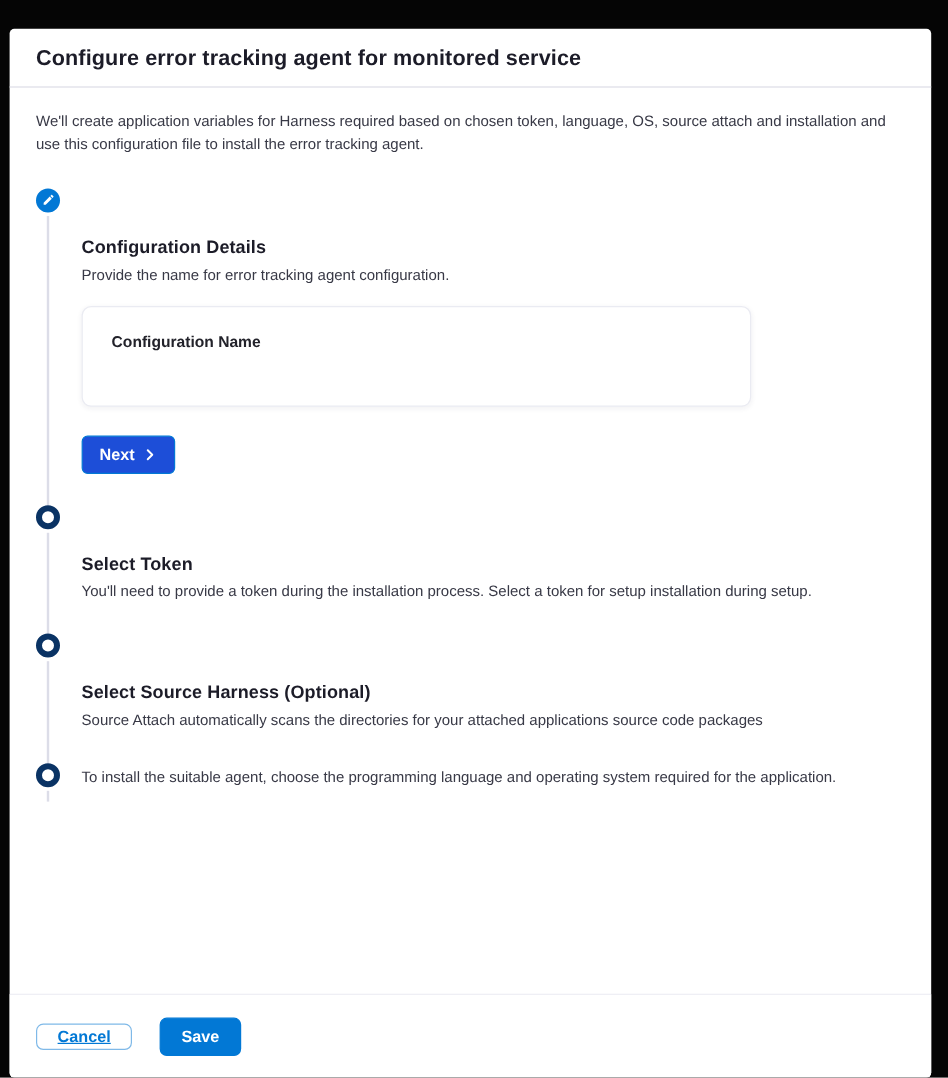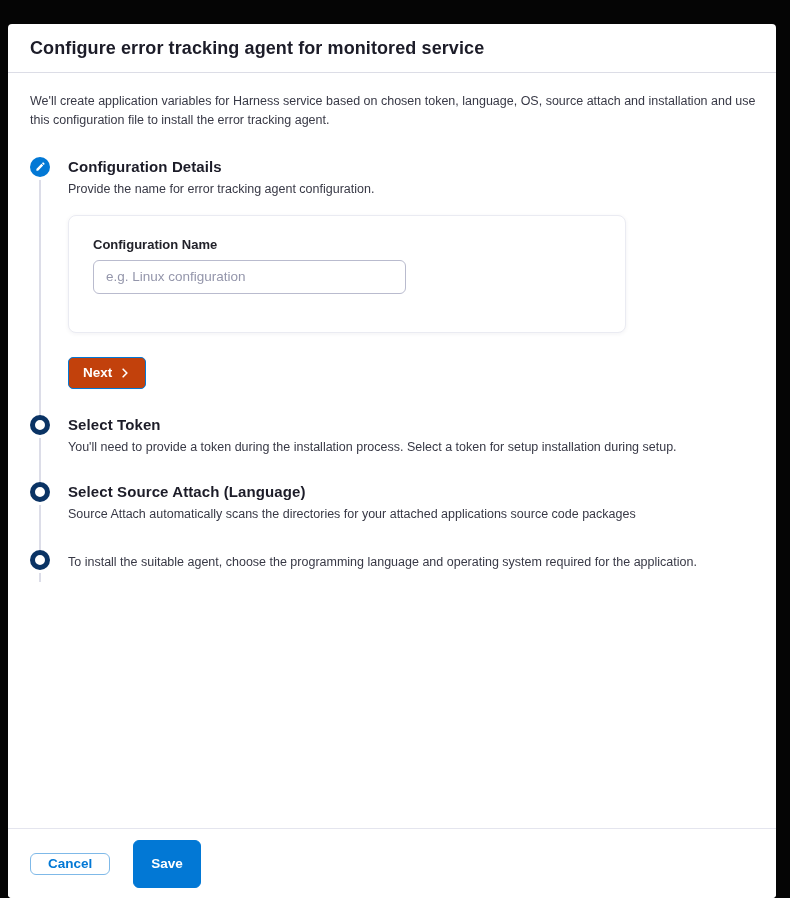--- a/index.html
+++ b/index.html
@@ -79,20 +79,21 @@
     margin-top: 3px;
   }
   .step-content { flex: 1 1 auto; min-width: 0; }
   .step-header { cursor: pointer; }
   .step-label {
     font-size: 15px;
     font-weight: 700;
     color: #1c1c28;
     line-height: 20px;
     letter-spacing: 0.1px;
+    margin-top: 40px;
   }
   .step-desc {
     font-size: 12.5px;
     color: #383946;
     line-height: 1.5;
     margin-top: 3px;
   }
   .step-pad { padding-bottom: 26px; }
   .step-pad-last { padding-bottom: 10px; }
   
@@ -121,21 +122,21 @@
     font-size: 13.5px;
     color: #22222a;
     background: #ffffff;
     outline: none;
   }
   .text-input::placeholder { color: #9496ab; }
   .next-button {
     margin-top: 24px;
     height: 32px;
     padding: 0 14px;
-    background: #c2410c;
+    background: #1d4ed8;
     border: 1px solid #0278d5;
     border-radius: 5px;
     color: #ffffff;
     font-family: "Liberation Sans", "DejaVu Sans", sans-serif;
     font-size: 13.5px;
     font-weight: 700;
     display: inline-flex;
     align-items: center;
     gap: 7px;
     cursor: pointer;
@@ -156,23 +157,24 @@
     height: 22px;
     padding: 0 17px;
     background: #ffffff;
     border: 1px solid #7fb9e8;
     border-radius: 6px;
     color: #0278d5;
     font-family: "Liberation Sans", "DejaVu Sans", sans-serif;
     font-size: 13.5px;
     font-weight: 700;
     cursor: pointer;
+    text-decoration: underline;
   }
   .save-button {
-    height: 48px;
+    height: 32px;
     padding: 0 17px;
     background: #0278d5;
     border: 1px solid #0278d5;
     border-radius: 6px;
     color: #ffffff;
     font-family: "Liberation Sans", "DejaVu Sans", sans-serif;
     font-size: 13.5px;
     font-weight: 700;
     cursor: pointer;
   }
@@ -181,41 +183,40 @@
 <body>
 
 <div class="dialog">
 
   <div class="dialog-header">
     <div class="dialog-title">Configure error tracking agent for monitored service</div>
   </div>
 
   <div class="dialog-body">
 
-    <div class="intro-text">We'll create application variables for Harness service based on chosen token, language, OS, source attach and installation and use this configuration file to install the error tracking agent.</div>
+    <div class="intro-text">We'll create application variables for Harness required based on chosen token, language, OS, source attach and installation and use this configuration file to install the error tracking agent.</div>
 
     <div class="wizard">
 
       <div class="step">
         <div class="step-rail">
           <div class="step-icon-active">
             <svg viewBox="0 0 24 24">
                 <path fill="#ffffff" d="M3 17.25V21h3.75L17.81 9.94l-3.75-3.75L3 17.25zM20.71 7.04c.39-.39.39-1.02 0-1.41l-2.34-2.34c-.39-.39-1.02-.39-1.41 0l-1.83 1.83 3.75 3.75 1.83-1.83z"></path>
               </svg>
           </div>
           <div class="rail-line"></div>
         </div>
         <div class="step-content step-pad">
           <div class="step-header">
             <div class="step-label">Configuration Details</div>
             <div class="step-desc">Provide the name for error tracking agent configuration.</div>
           </div>
           <div class="config-card">
             <div class="field-label">Configuration Name</div>
-            <input class="text-input" type="text" placeholder="e.g. Linux configuration" style="">
           </div>
           <button class="next-button">
             <span>Next</span>
             <svg viewBox="0 0 16 16">
                 <path d="M5.5 3l5 5-5 5" fill="none" stroke="#ffffff" stroke-width="2.2" stroke-linecap="round" stroke-linejoin="round"></path>
               </svg>
           </button>
         </div>
       </div>
 
@@ -232,21 +233,21 @@
         </div>
       </div>
 
       <div class="step">
         <div class="step-rail">
           <div class="step-icon-pending"></div>
           <div class="rail-line"></div>
         </div>
         <div class="step-content step-pad">
           <div class="step-header">
-            <div class="step-label">Select Source Attach (Language)</div>
+            <div class="step-label">Select Source Harness (Optional)</div>
             <div class="step-desc">Source Attach automatically scans the directories for your attached applications source code packages</div>
           </div>
         </div>
       </div>
 
       <div class="step">
         <div class="step-rail">
           <div class="step-icon-pending"></div>
           <div class="rail-line"></div>
         </div>

